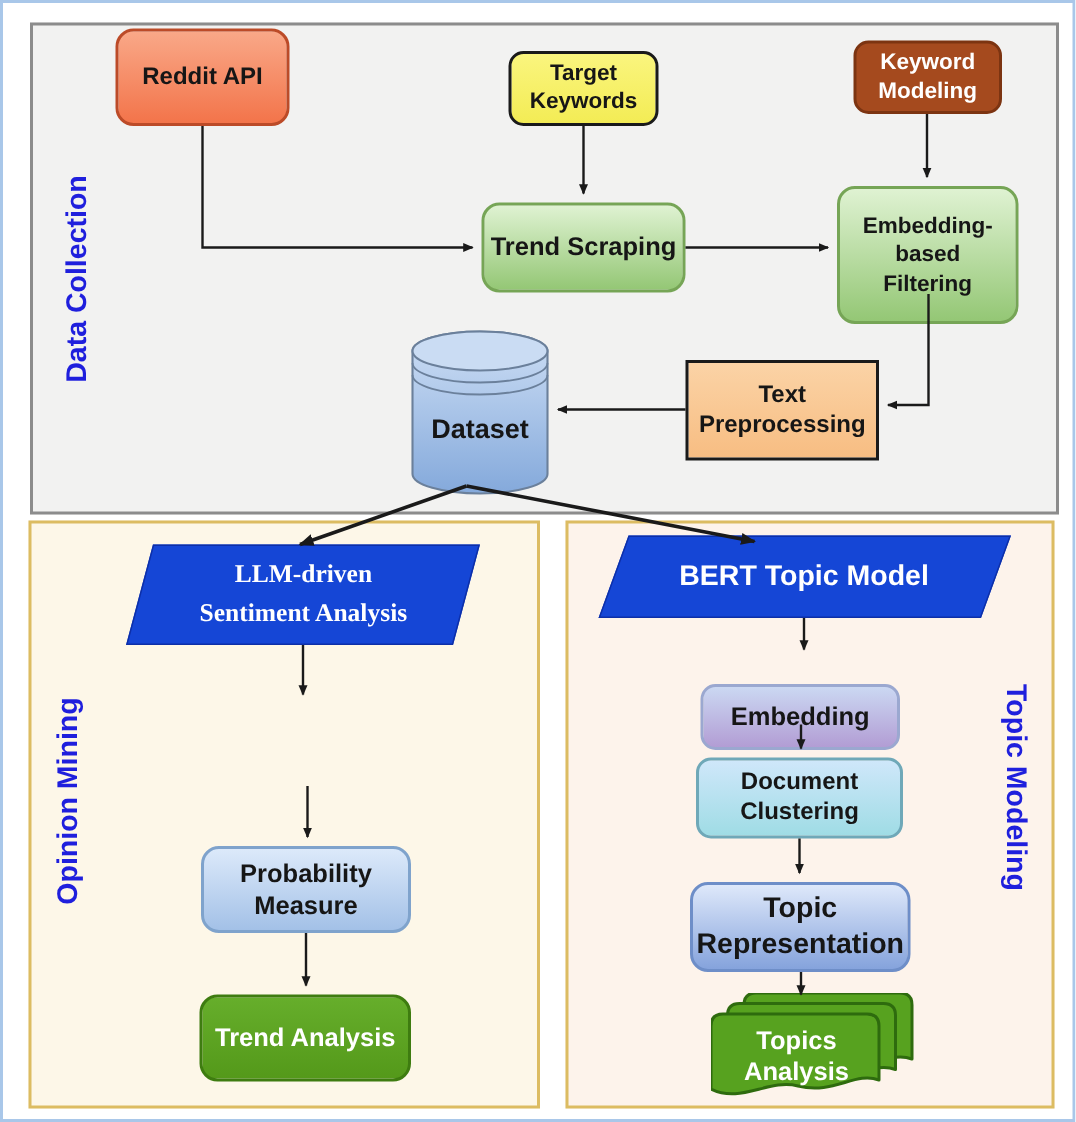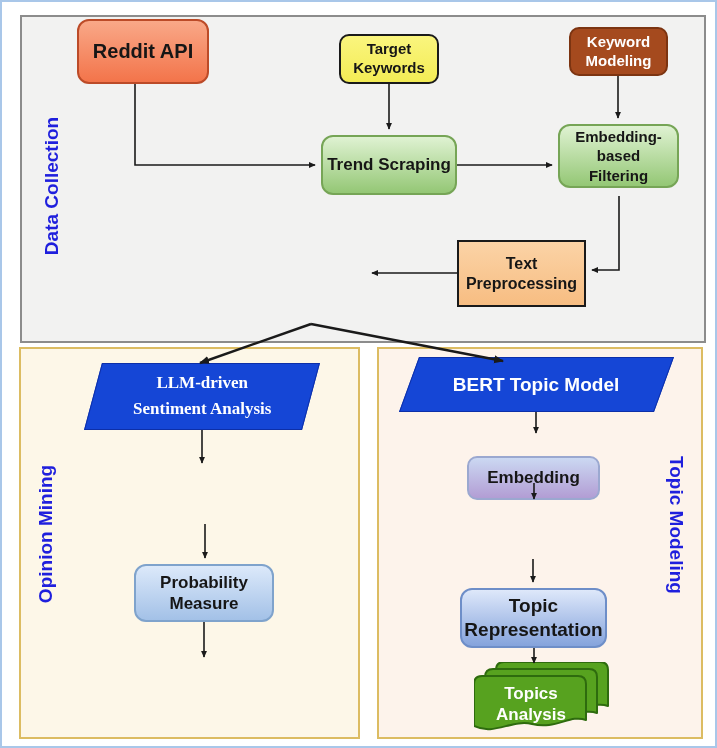--- a/index.html
+++ b/index.html
@@ -17,29 +17,29 @@
     position:absolute;z-index:3;color:#1f1fdd;font-weight:bold;font-size:19px;
     white-space:nowrap;transform:translate(-50%,-50%) rotate(-90deg);
   }
   .vlabel.cw{transform:translate(-50%,-50%) rotate(90deg);}
 
   .node{
     position:absolute;z-index:3;box-sizing:border-box;
     display:flex;align-items:center;justify-content:center;
     text-align:center;font-weight:bold;color:#161616;white-space:pre-line;line-height:1.25;
   }
-  .n-reddit{left:75px;top:17px;width:132px;height:65px;border-radius:12px;font-size:20px;
+  .n-reddit{left:75px;top:17px;width:116px;height:65px;border-radius:12px;font-size:16px;
     background:linear-gradient(#f9a888,#f3744a);border:2px solid #bc4b28;}
   .n-target{left:337px;top:32px;width:100px;height:50px;border-radius:10px;font-size:15px;
     background:linear-gradient(#faf57e,#f3ec55);border:2px solid #1a1a1a;}
   .n-keyword{left:567px;top:25px;width:99px;height:49px;border-radius:10px;font-size:15px;color:#ffffff;
     background:#a54a1e;border:2px solid #7c3411;}
   .n-scraping{left:319px;top:133px;width:136px;height:60px;border-radius:12px;font-size:17px;
     background:linear-gradient(#dff2d2,#94c775);border:2px solid #76a556;}
-  .n-filtering{left:556px;top:122px;width:121px;height:64px;border-radius:12px;font-size:15px;line-height:1.3;
+  .n-filtering{left:556px;top:122px;width:121px;height:92px;border-radius:12px;font-size:15px;line-height:1.3;
     background:linear-gradient(#dff2d2,#94c775);border:2px solid #76a556;text-align:center;}
   .n-textprep{left:455px;top:238px;width:129px;height:67px;font-size:16px;
     background:linear-gradient(#fbd3a6,#f7bd82);border:2px solid #1a1a1a;}
   .n-sentiment{left:138px;top:468px;width:130px;height:54px;border-radius:10px;font-size:16px;
     background:linear-gradient(#ddd9f0,#b08ac5);border:2px solid #8a65a5;}
   .n-probability{left:132px;top:562px;width:140px;height:58px;border-radius:12px;font-size:17px;
     background:linear-gradient(#dce9fa,#a3c1e7);border:2px solid #7fa3cc;}
   .n-trend{left:131px;top:661px;width:141px;height:58px;border-radius:12px;font-size:17px;color:#fff;
     background:linear-gradient(#66ae2b,#54991a);border:2px solid #3e7c10;}
   .n-embedding{left:465px;top:437px;width:133px;height:44px;border-radius:10px;font-size:17px;
@@ -91,32 +91,50 @@
 Keywords</div>
   <div class="node n-keyword">Keyword
 Modeling</div>
   <div class="node n-scraping">Trend Scraping</div>
   <div class="node n-filtering">Embedding-
 based
 Filtering</div>
   <div class="node n-textprep">Text
 Preprocessing</div>
 
+  <div class="cyl-wrap">
+    <svg width="92" height="110" viewBox="0 0 92 110">
+      <defs>
+        <linearGradient id="cylg" x1="0" y1="0" x2="0" y2="1">
+          <stop offset="0" stop-color="#cedff5"></stop>
+            <stop offset="1" stop-color="#84a9db"></stop>
+        </linearGradient>
+      </defs>
+      <path d="M1,14 A45,13 0 0 1 91,14 L91,96 A45,13 0 0 1 1,96 Z" fill="url(#cylg)" stroke="#6b809b" stroke-width="1.4"></path>
+      <ellipse cx="46" cy="14" rx="45" ry="13" fill="#cadcf3" stroke="#6b809b" stroke-width="1.4"></ellipse>
+      <path d="M1,22 A45,13 0 0 0 91,22" fill="none" stroke="#6b809b" stroke-width="1.2"></path>
+      <path d="M1,30 A45,13 0 0 0 91,30" fill="none" stroke="#6b809b" stroke-width="1.2"></path>
+    </svg>
+    <div class="cyl-label">Dataset</div>
+  </div>
 
   <div class="pgram p-llm">
     <div class="inner">LLM-driven
 Sentiment Analysis</div>
   </div>
   <div class="node n-probability">Probability
 Measure</div>
+  <div class="node n-trend">Trend Analysis</div>
 
   <div class="pgram p-bert">
     <div class="inner">BERT Topic Model</div>
   </div>
   <div class="node n-embedding">Embedding</div>
+  <div class="node n-docclust">Document
+Clustering</div>
   <div class="node n-topicrep">Topic
 Representation</div>
 
   <div class="docs-wrap">
     <svg width="142" height="78" viewBox="0 0 142 78">
       <g fill="#57a21f" stroke="#2e6b0e" stroke-width="2" stroke-linejoin="round">
         <path transform="translate(22,0)" d="M8,0 L104,0 Q112,0 112,8 L112,44 C96,38 82,54 58,48 C38,43 20,60 0,50 L0,8 Q0,0 8,0 Z"></path>
         <path transform="translate(11,7)" d="M8,0 L104,0 Q112,0 112,8 L112,44 C96,38 82,54 58,48 C38,43 20,60 0,50 L0,8 Q0,0 8,0 Z"></path>
         <path transform="translate(0,14)" d="M8,0 L104,0 Q112,0 112,8 L112,44 C96,38 82,54 58,48 C38,43 20,60 0,50 L0,8 Q0,0 8,0 Z"></path>
       </g>

